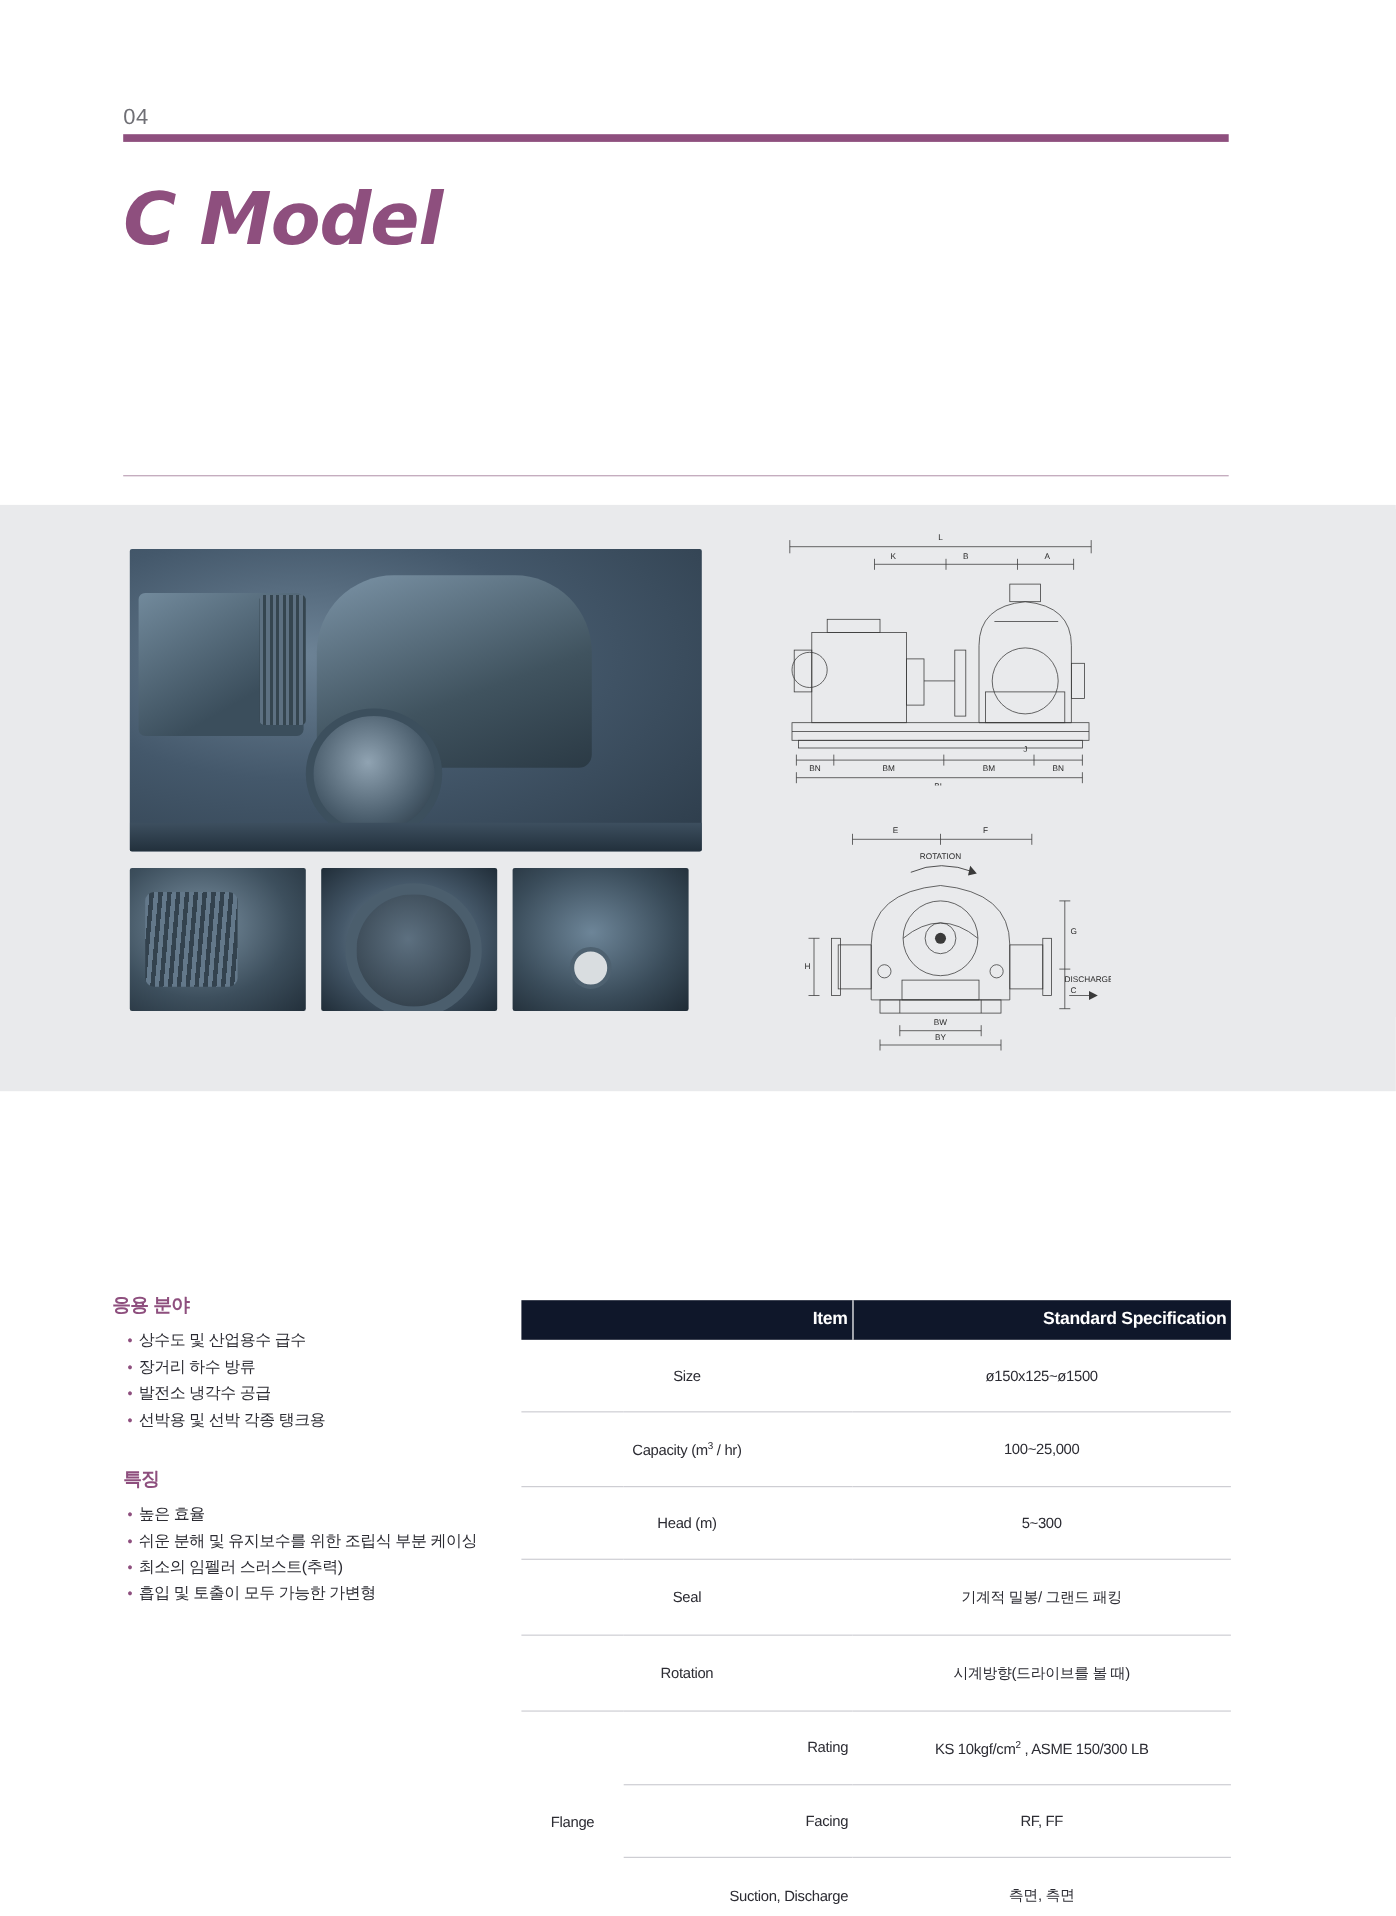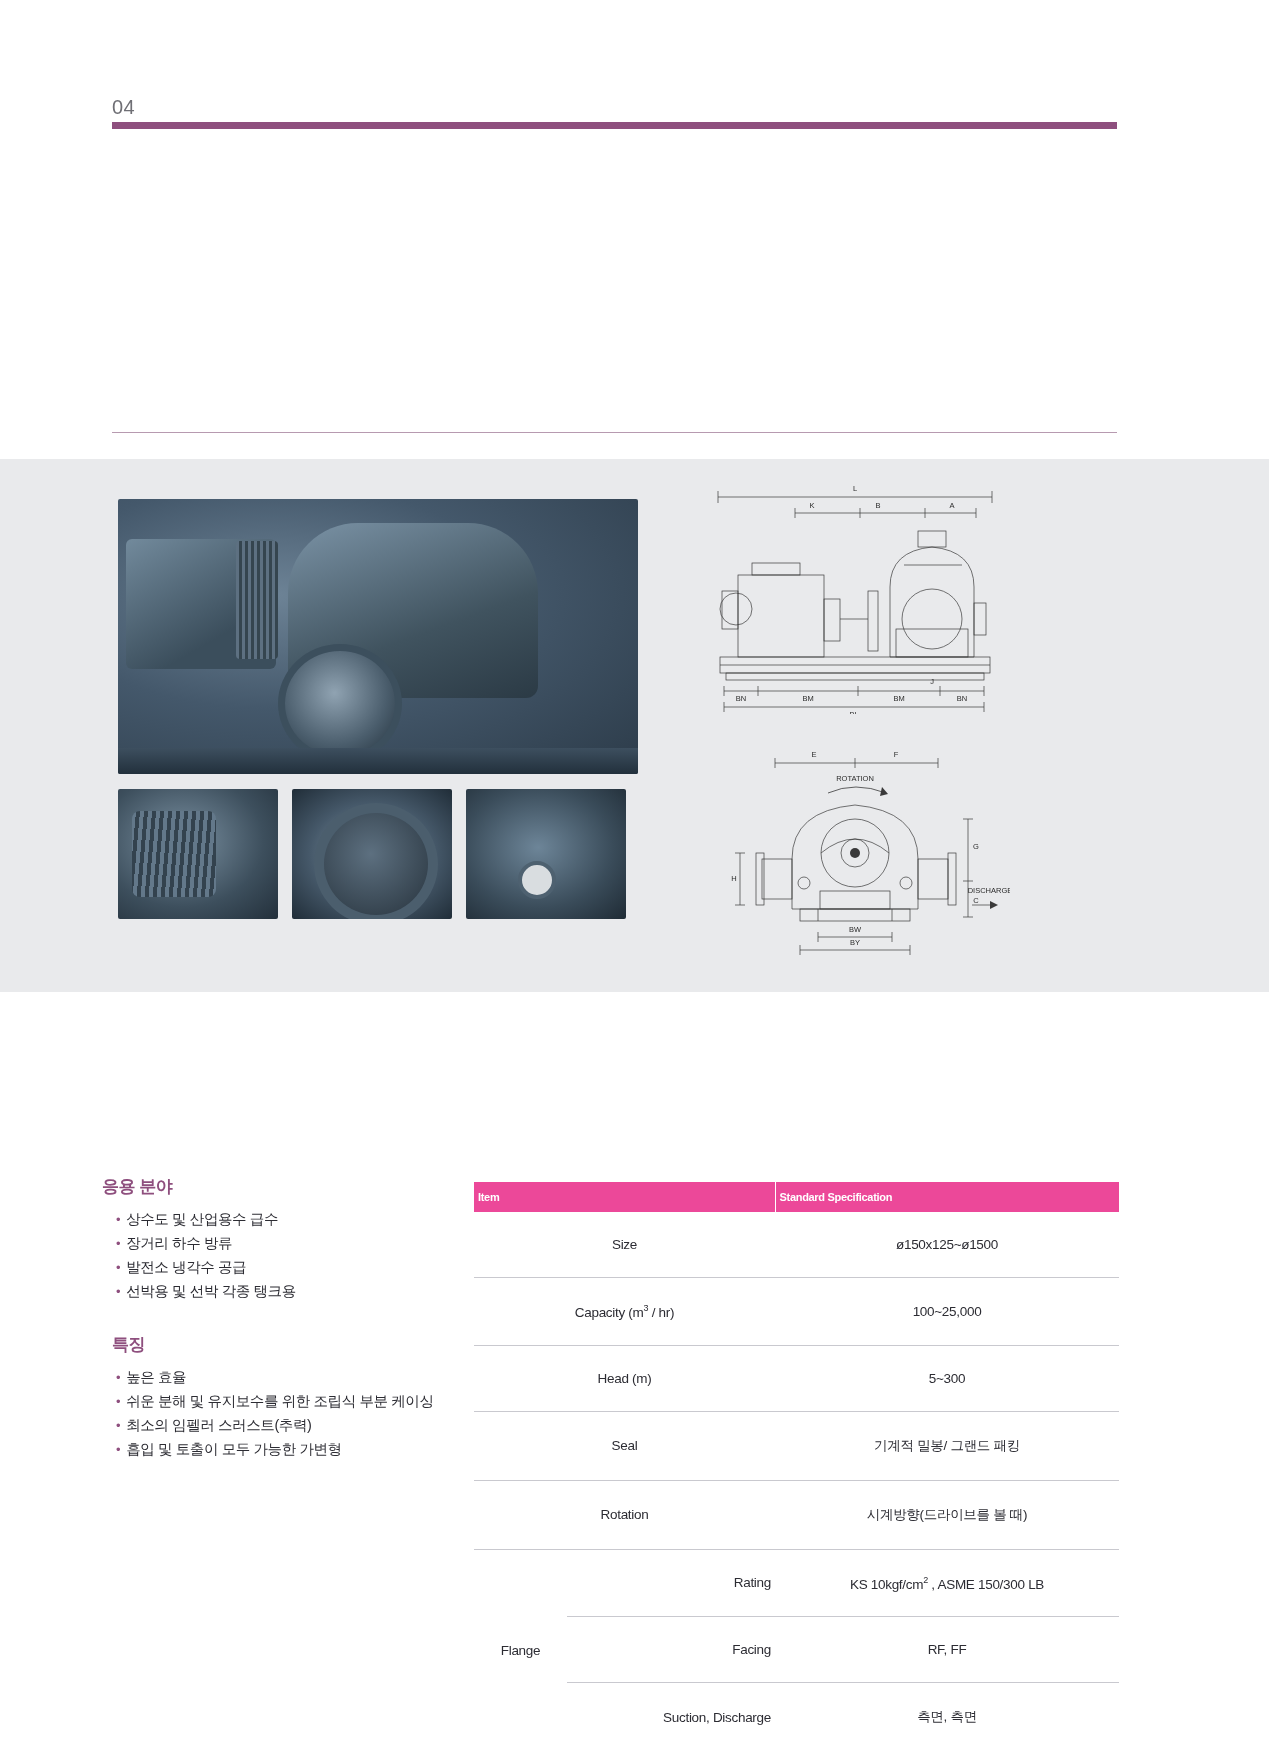--- a/index.html
+++ b/index.html
@@ -208,26 +208,26 @@
   .spec-table {
     position: absolute;
     left: 474px;
     top: 1182px;
     width: 645px;
     border-collapse: collapse;
     font-size: 13.5px;
     color: #2c2c33;
   }
   .spec-table th {
-    background: #ec4899;
+    background: #0f172a;
     color: #ffffff;
     font-weight: bold;
-    font-size: 11px;
+    font-size: 16px;
     padding: 9px 4px;
-    text-align: left;
+    text-align: right;
     letter-spacing: -.3px;
   }
   .spec-table th.th-item { border-right: 1px solid #ffffff; }
   .spec-table td {
     padding: 25px 4px;
     text-align: center;
     border-bottom: 1px solid #c9c9cf;
     letter-spacing: -.3px;
   }
   .spec-table tr:last-child td { border-bottom: 1px solid #9a9aa2; }
@@ -239,20 +239,21 @@
   .spec-table td.flange-sub { width: 200px; text-align: right; }
   sup, sub { font-size: 9px; }
 </style>
 </head>
 <body>
 
 <div class="page-number">04</div>
 <div class="header-rule"></div>
 
 <div class="title-block">
+  <div class="model-title">C Model</div>
 </div>
 
 <div class="thin-rule"></div>
 
 <div class="image-band">
 
   <div class="photo-main">
     <div class="pm-motor"></div>
     <div class="pm-coupling"></div>
     <div class="pm-body"></div>

